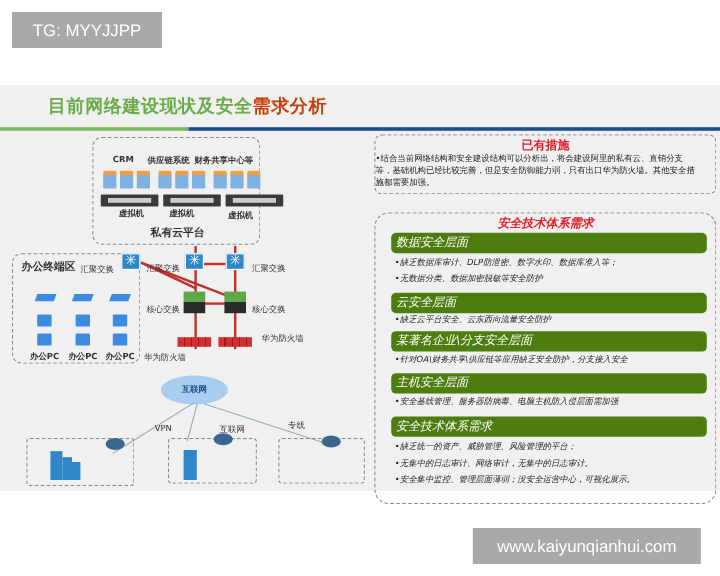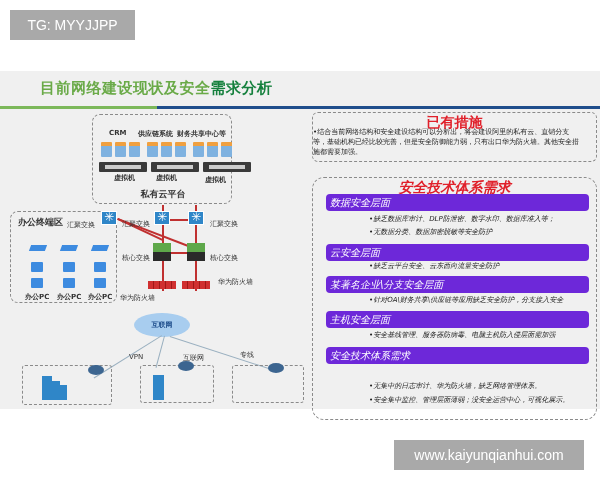--- a/index.html
+++ b/index.html
@@ -19,27 +19,27 @@
 
   .slide {
     position: absolute; left: 0; top: 71px; width: 600px; height: 338px;
     background: #f0f0f0;
   }
   .slide-title {
     position: absolute; left: 40px; top: 8px; font-size: 15px; font-weight: bold;
     letter-spacing: 0.5px; white-space: nowrap;
   }
   .slide-title .g { color: #6aaa48; }
-  .slide-title .b { color: #15803d; }
+  .slide-title .b { color: #c2410c; }
   .rule-green { position: absolute; left: 0; top: 35px; width: 157px; height: 3px; background: #7cb85a; }
   .rule-blue { position: absolute; left: 157px; top: 35px; width: 443px; height: 3px; background: #1f4e8c; }
 
   
   .dash { position: absolute; border: 1px dashed #8a8a8a; border-radius: 8px; }
-  .cloud-box { left: 92px; top: 43px; width: 140px; height: 90px; }
+  .cloud-box { left: 77px; top: 43px; width: 140px; height: 90px; }
   .app-label { position: absolute; font-size: 7px; font-weight: bold; color: #333; white-space: nowrap; }
   .vm-group { position: absolute; display: flex; gap: 3px; }
   .vm { width: 11px; height: 15px; background: #7fb2e0; border-top: 4px solid #f0a040; border-radius: 1px; }
   .server { position: absolute; height: 10px; background: #3a3a3a; border-radius: 1px; }
   .server::after { content: ""; position: absolute; left: 6px; right: 6px; top: 3px; height: 4px; background: #cccccc; }
   .vm-label { position: absolute; font-size: 7px; font-weight: bold; color: #333; }
   .cloud-title { position: absolute; left: 0; width: 140px; top: 73px; text-align: center; font-size: 9px; font-weight: bold; color: #333; }
 
   .office-box { left: 10px; top: 140px; width: 107px; height: 92px; }
   .office-title { position: absolute; left: 7px; top: 4px; font-size: 9px; font-weight: bold; color: #333; }
@@ -57,26 +57,26 @@
   .node-label { position: absolute; font-size: 7px; font-weight: normal; color: #333; white-space: nowrap; }
 
   .internet { position: absolute; left: 134px; top: 242px; width: 56px; height: 24px;
     background: #a8cdef; border-radius: 50%; text-align: center; line-height: 24px;
     font-size: 7px; font-weight: bold; color: #1f4e8c; }
   .router { position: absolute; width: 16px; height: 10px; background: #3c6590; border-radius: 50%; }
   .building { position: absolute; background: #2f86c8; }
 
   
   .existing-box { left: 312px; top: 41px; width: 285px; height: 50px; border-radius: 6px; }
-  .section-title { position: absolute; width: 100%; text-align: center; font-size: 14px; font-weight: bold; color: #e0202a; }
+  .section-title { position: absolute; width: 100%; text-align: center; font-size: 10px; font-weight: bold; color: #e0202a; }
   .existing-text { position: absolute; left: 0; top: 14px; width: 268px; font-size: 7px; line-height: 10px; color: #222; }
   .req-box { left: 312px; top: 106px; width: 285px; height: 243px; border-radius: 12px; font-style: italic; }
-  .layer { position: absolute; left: 13px; width: 263px; height: 17px; background: #6d28d9;
+  .layer { position: absolute; left: 13px; width: 263px; height: 17px; background: #4d7c0f;
     border-radius: 4px; color: #fff; font-size: 10px; line-height: 17px; padding-left: 4px; }
-  .bullet { position: absolute; left: 16px; font-size: 7px; line-height: 10px; color: #222; white-space: nowrap; margin-left: 40px; }
+  .bullet { position: absolute; left: 16px; font-size: 7px; line-height: 10px; color: #222; white-space: nowrap; }
 </style>
 </head>
 <body>
 
 <div class="wm-top">TG: MYYJJPP</div>
 
 <div class="slide">
   <div class="slide-title">
     <span class="g">目前网络建设现状及安全</span><span class="b">需求分析</span>
   </div>
@@ -184,18 +184,19 @@
     <div class="layer" style="top:66px">云安全层面</div>
     <div class="bullet" style="top:83px">•缺乏云平台安全、云东西向流量安全防护</div>
 
     <div class="layer" style="top:98px">某著名企业\分支安全层面</div>
     <div class="bullet" style="top:117px">•针对OA\财务共享\供应链等应用缺乏安全防护，分支接入安全</div>
 
     <div class="layer" style="top:133px">主机安全层面</div>
     <div class="bullet" style="top:152px">•安全基线管理、服务器防病毒、电脑主机防入侵层面需加强</div>
 
     <div class="layer" style="top:169px">安全技术体系需求</div>
-    <div class="bullet" style="top:203px">•无集中的日志审计、华为防火墙，缺乏网络管理体系。</div>
+    <div class="bullet" style="top:189px">•缺乏统一的资产、威胁管理、风险管理的平台；</div>
+    <div class="bullet" style="top:203px">•无集中的日志审计、网络审计，无集中的日志审计。</div>
     <div class="bullet" style="top:217px">•安全集中监控、管理层面薄弱；没安全运营中心，可视化展示。</div>
   </div>
 </div>
 
 <div class="wm-bottom">www.kaiyunqianhui.com</div>
 
 </body></html>

